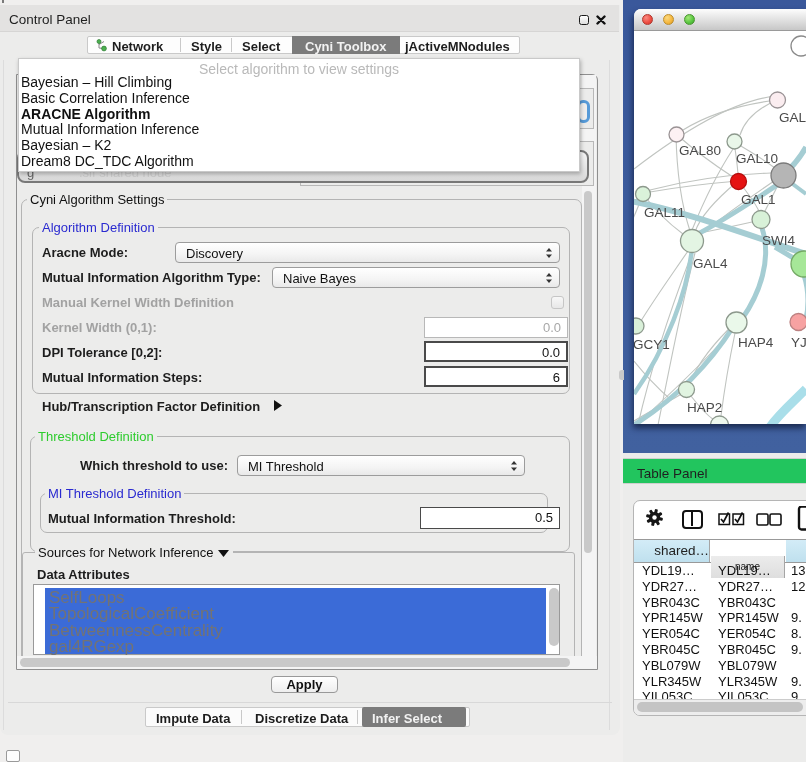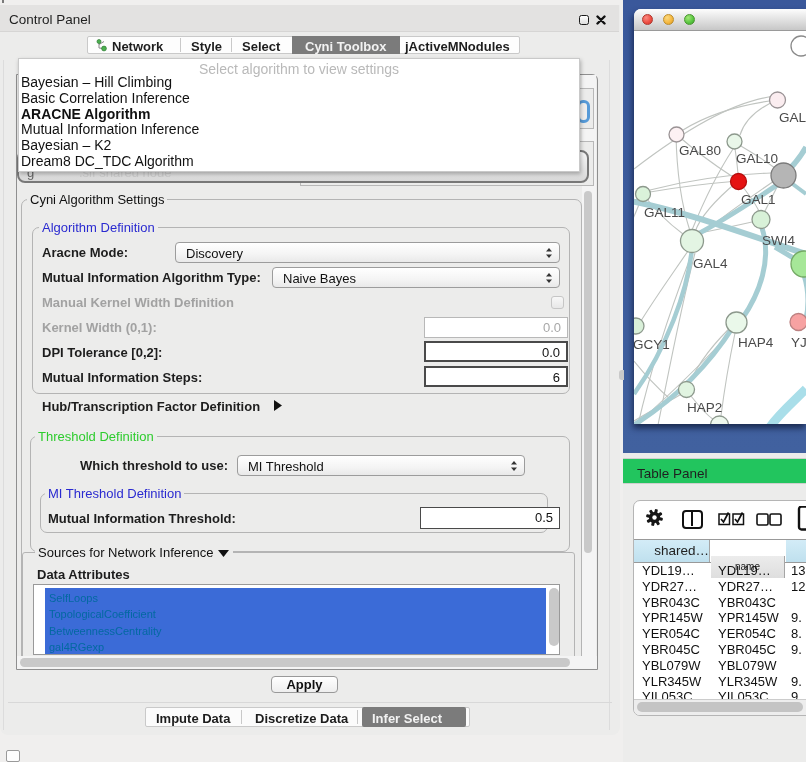--- a/index.html
+++ b/index.html
@@ -120,21 +120,21 @@
 
   <div class="gbox" style="left:22px;top:552px;width:553px;height:112px;border-radius:3px">
     <div class="gtitle" style="left:12px;color:#111">Sources for Network Inference <svg width="13" height="10" viewBox="0 0 13 10" style="vertical-align:-1px">
           <path d="M1 2 L12 2 L6.5 9 Z" fill="#111"></path>
         </svg></div>
   </div>
   <div class="lbl bold" style="left:37px;top:567px">Data Attributes</div>
 
   <div class="a" style="left:33px;top:584px;width:527px;height:71px;border:1px solid #999;background:#fff"></div>
   <div class="a" style="left:45px;top:588px;width:501px;height:66px;background:#3b6bd7"></div>
-  <div class="a" style="left:49px;top:590px;font-size:11px;color:#0369a1;line-height:16.4px">SelfLoops<br>TopologicalCoefficient<br>BetweennessCentrality<br>gal4RGexp</div>
+  <div class="a" style="left:49px;top:590px;font-size:17px;color:#737373;line-height:16.4px">SelfLoops<br>TopologicalCoefficient<br>BetweennessCentrality<br>gal4RGexp</div>
   <div class="a" style="left:549px;top:588px;width:10px;height:58px;background:#c9c9c9;border-radius:5px"></div>
 
   <div class="a" style="left:17px;top:656px;width:580px;height:13px;background:#f4f4f4"></div>
   <div class="a" style="left:20px;top:658px;width:550px;height:9px;background:#c9c9c9;border-radius:4.5px"></div>
 
   <div class="a" style="left:271px;top:676px;width:67px;height:17px;border:1px solid #999;border-radius:4px;background:linear-gradient(#fff,#eee);text-align:center;font-size:13px;font-weight:bold;color:#111;line-height:16px">Apply</div>
 
   <div class="a" style="left:8px;top:702px;width:604px;height:1px;background:#d8d8d8"></div>
   <div class="a" style="left:145px;top:707px;width:325px;height:20px;background:#fbfbfb;border:1px solid #c9c9c9;border-radius:2px"></div>
   <div class="a" style="left:362px;top:707px;width:104px;height:20px;background:#7b7b7b;border-radius:2px"></div>

